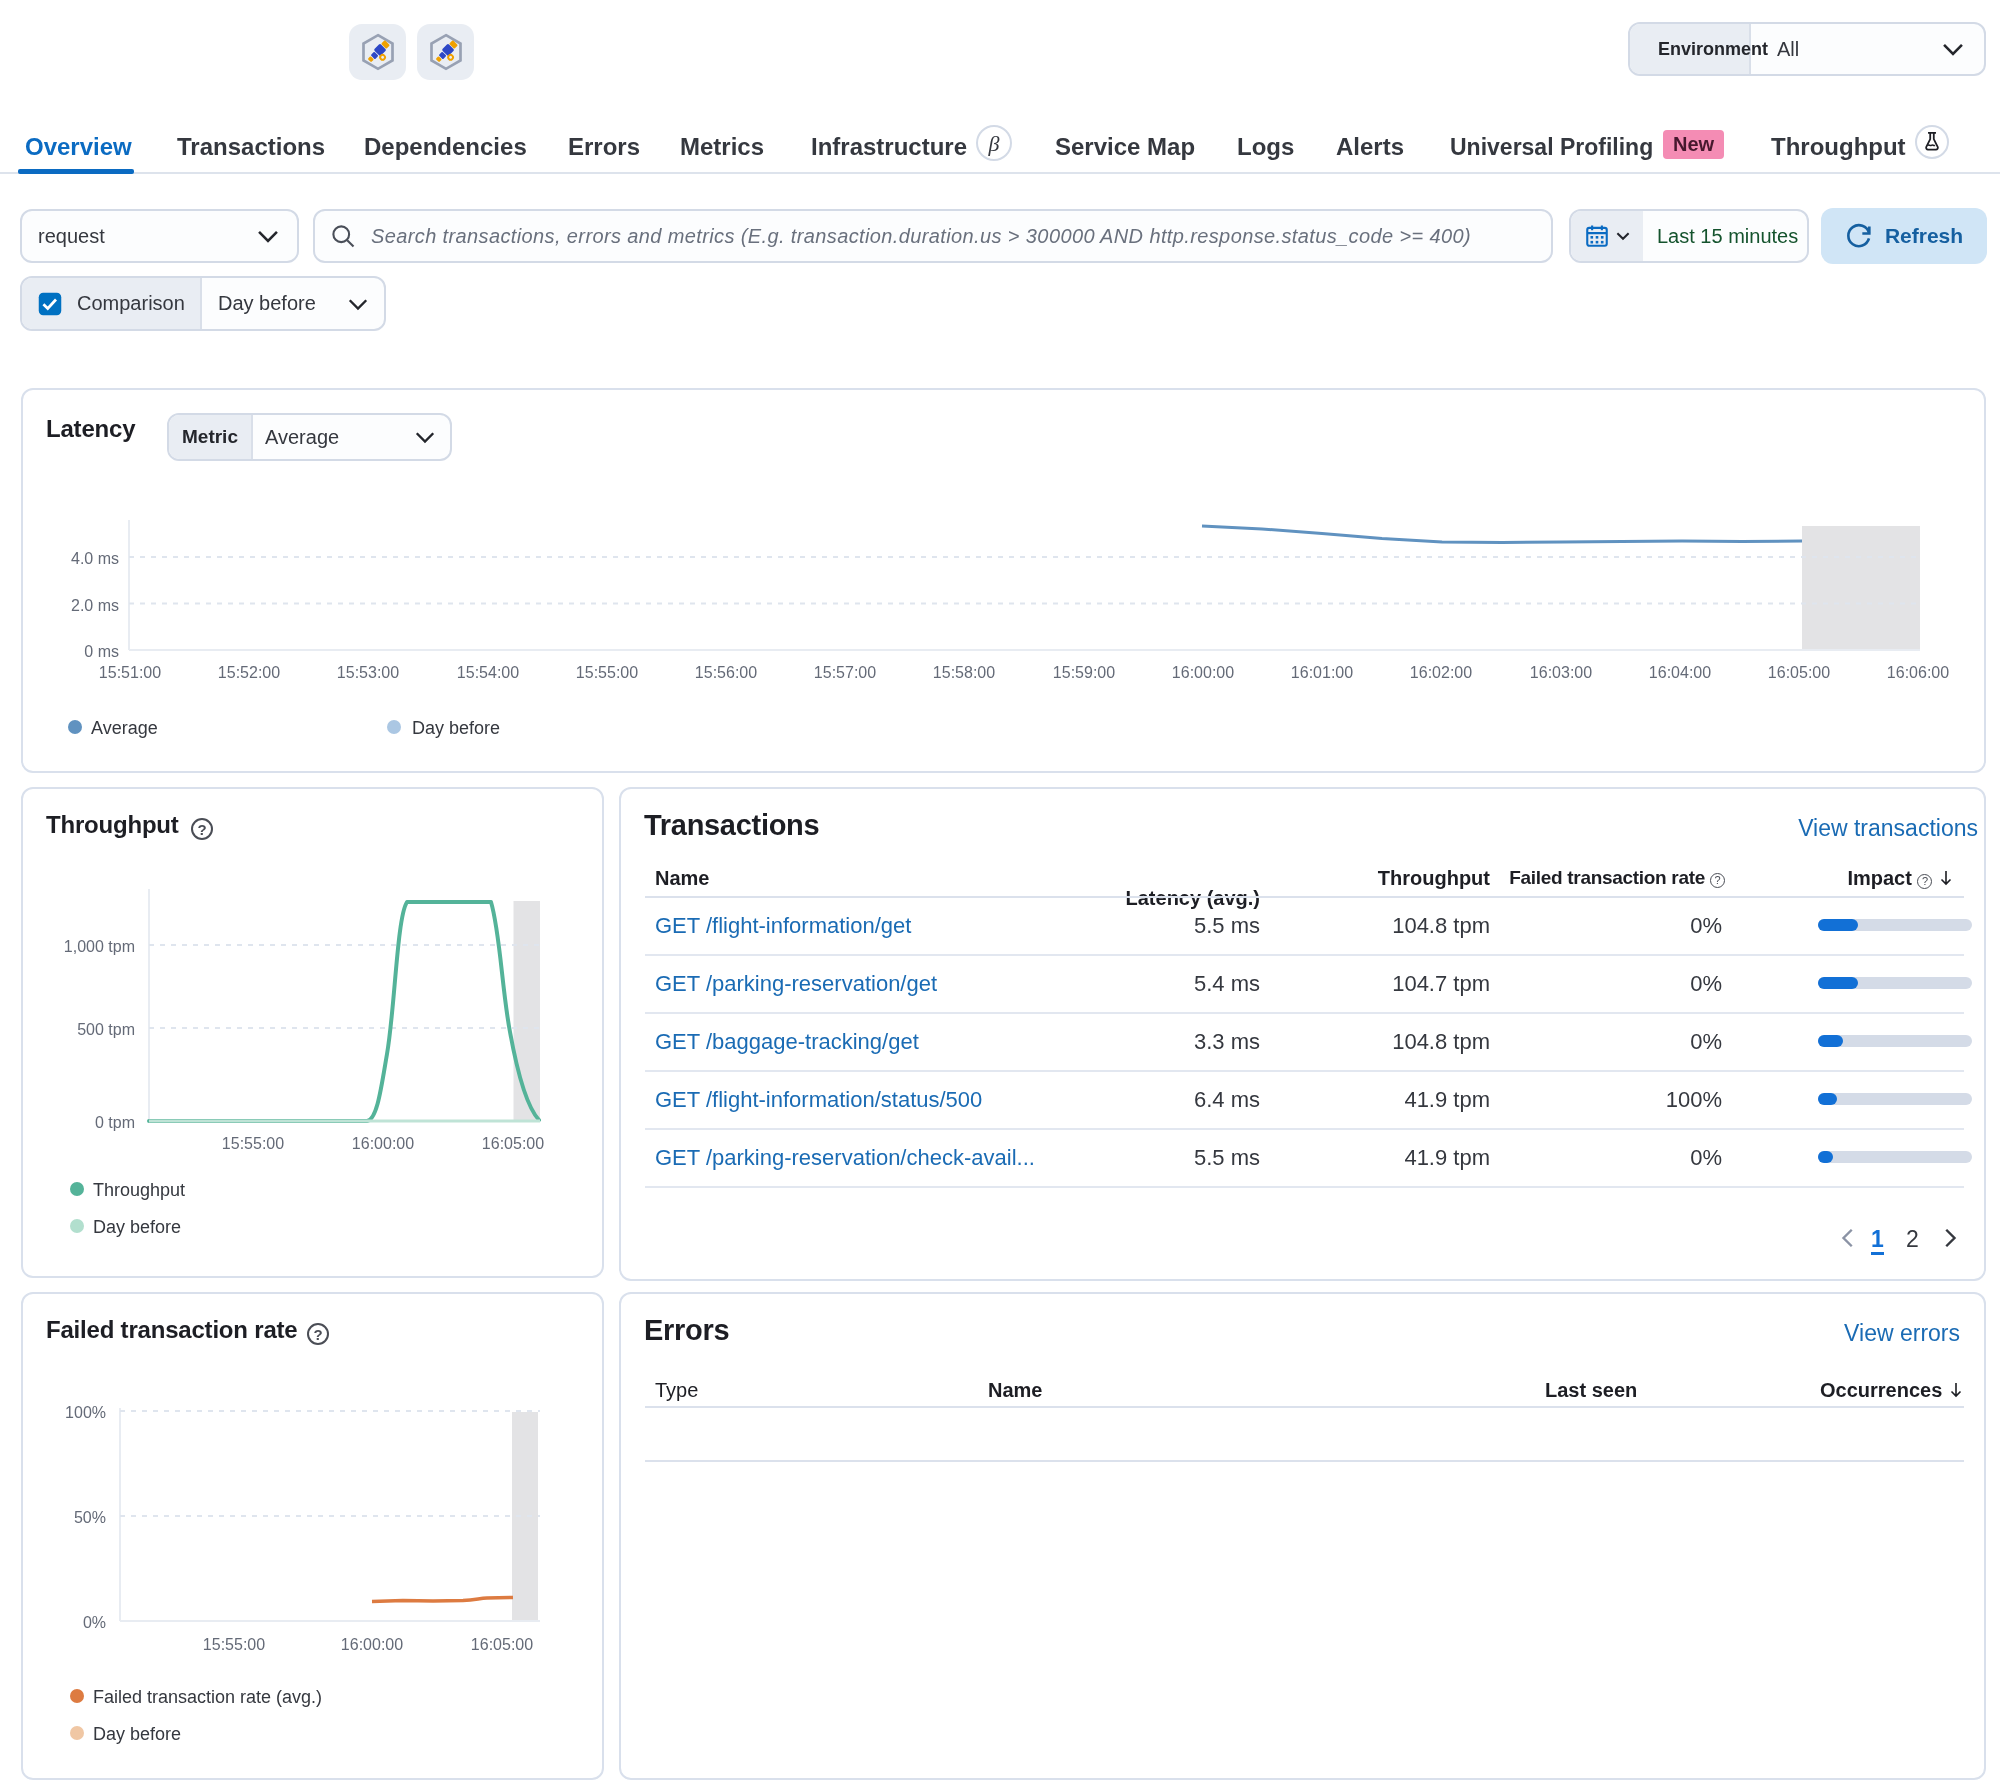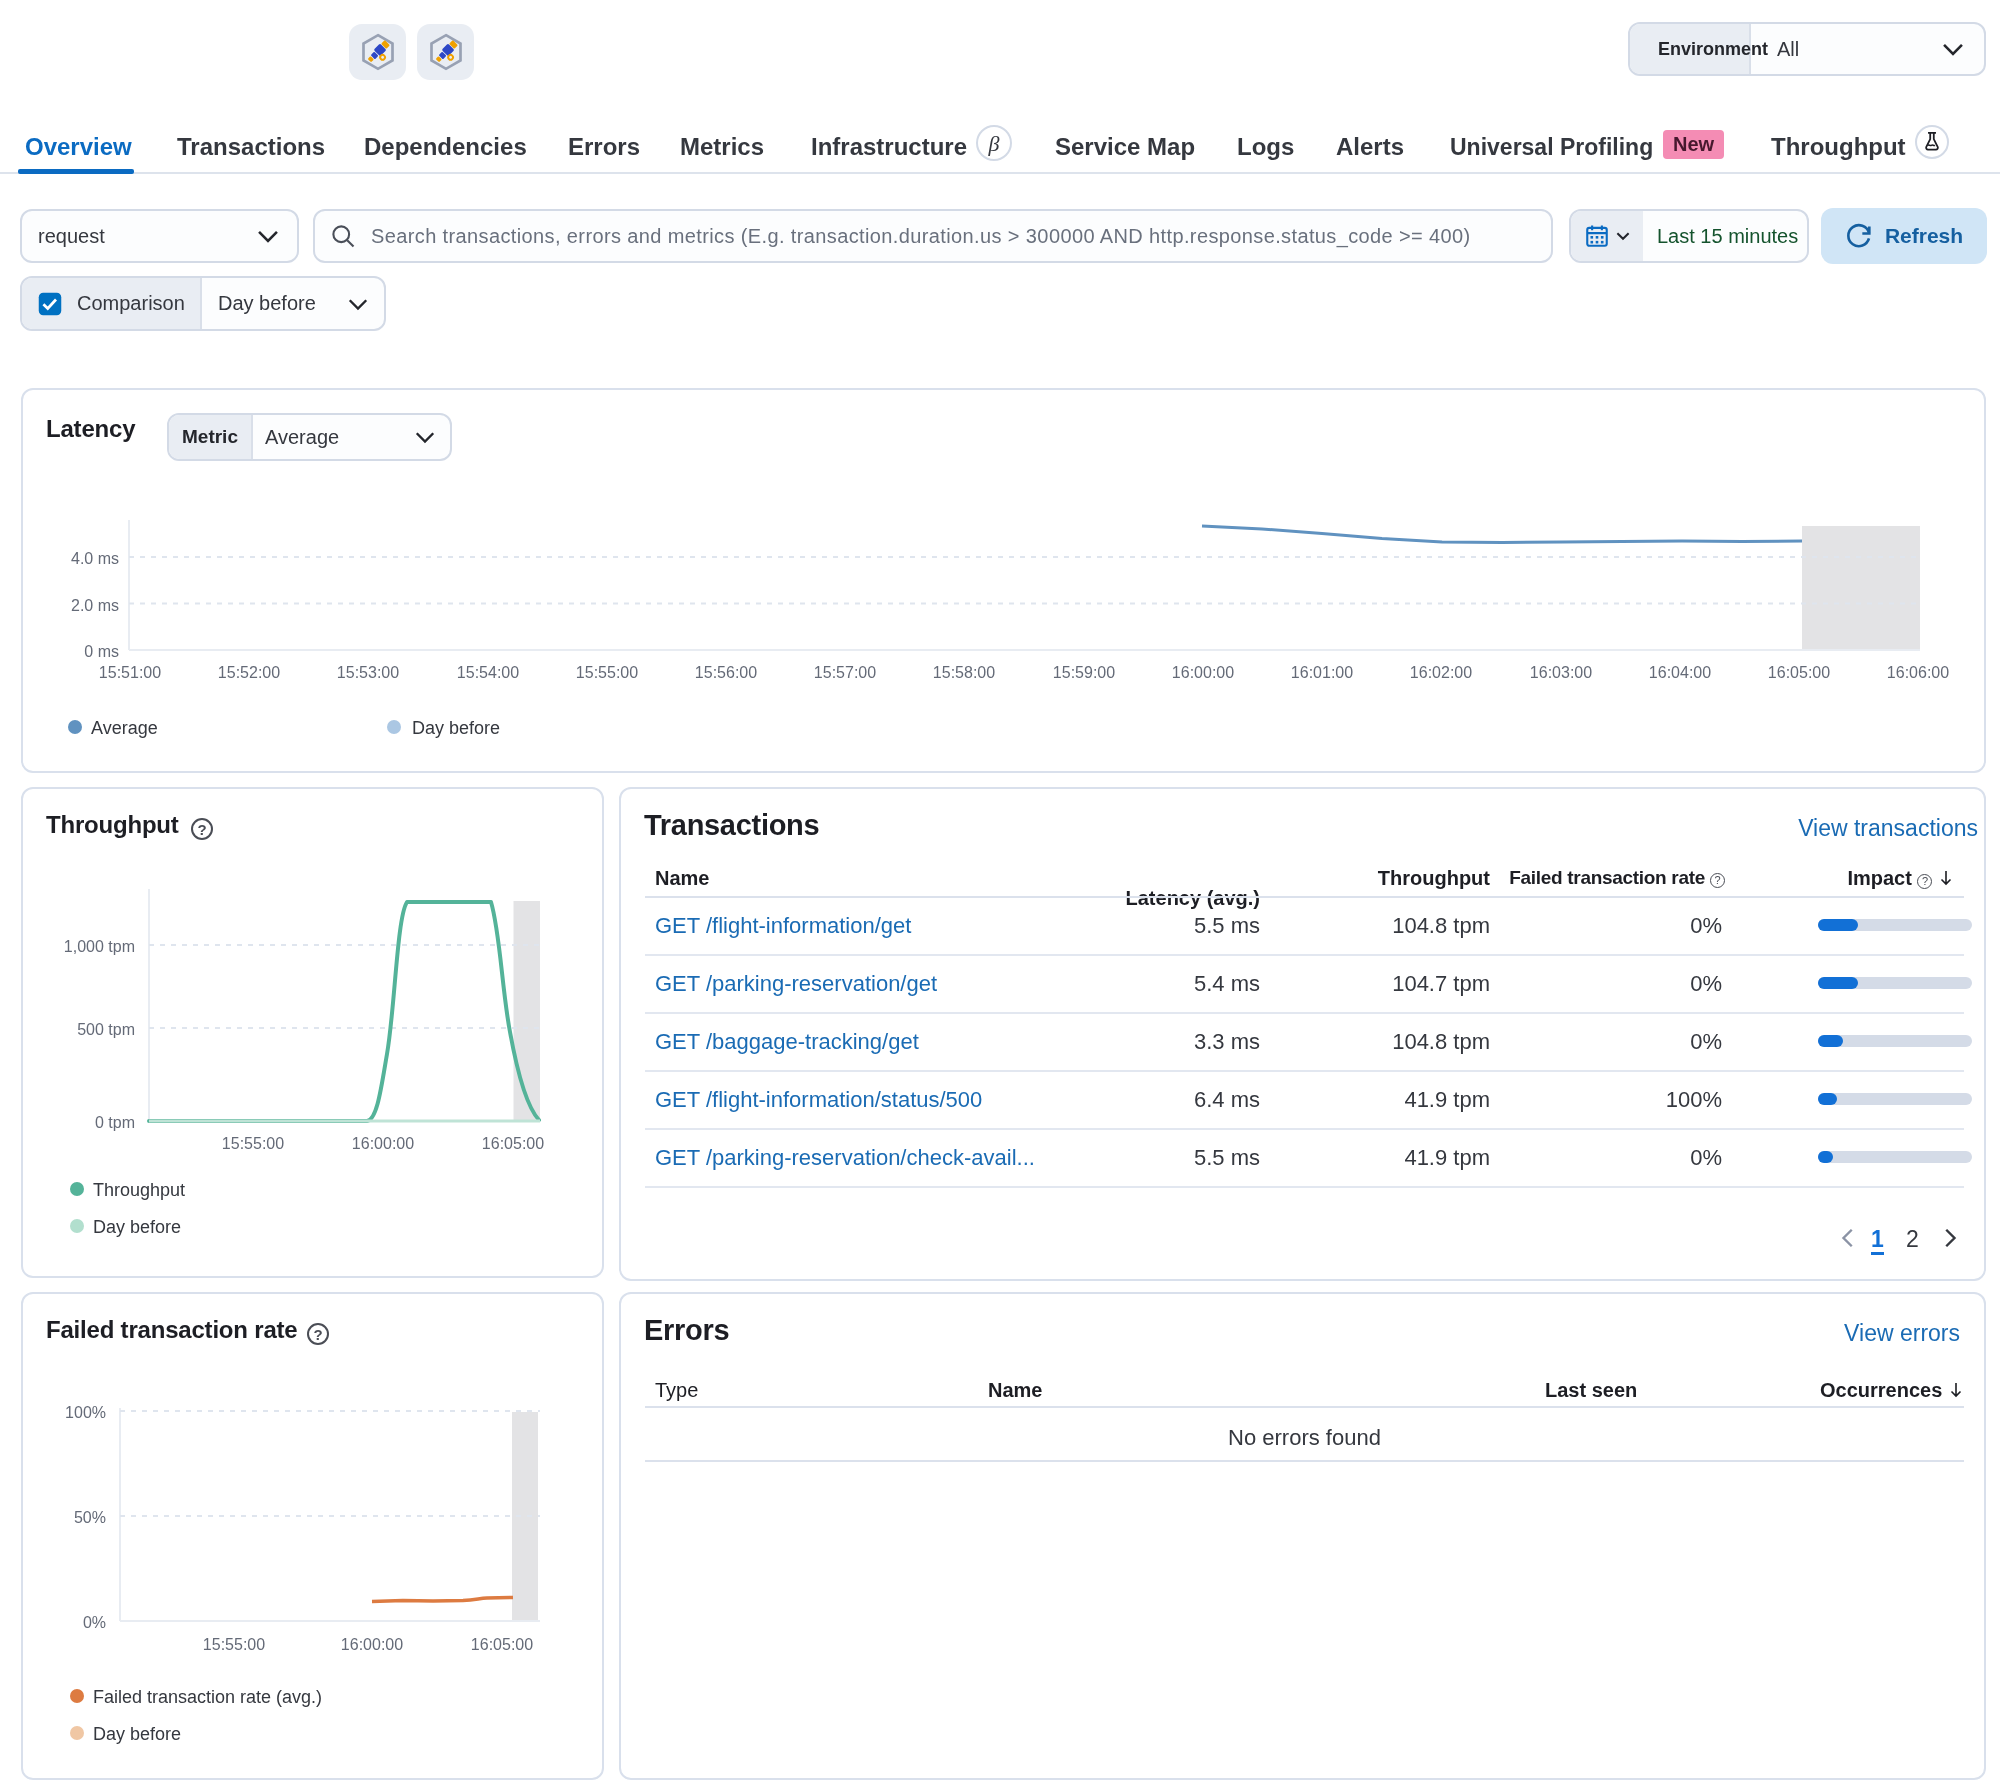--- a/index.html
+++ b/index.html
@@ -84,21 +84,21 @@
     <span style="font-size:20px; color:#35383f; margin-left:16px;">request</span>
     <svg width="26" height="26" viewBox="0 0 16 16" style="position:absolute; right:16px;">
       <path d="M2.5 5.5 L8 11 L13.5 5.5" fill="none" stroke="#24262c" stroke-width="1.6"></path>
     </svg>
   </div>
   <div class="ctrl" style="left:313px; top:209px; width:1240px; height:54px;">
     <svg width="28" height="28" viewBox="0 0 16 16" style="margin-left:14px;">
       <circle cx="7" cy="7" r="4.5" fill="none" stroke="#4a4f59" stroke-width="1.2"></circle>
       <path d="M10.4 10.4 L14 14" stroke="#4a4f59" stroke-width="1.2"></path>
     </svg>
-    <span style="font-size:20px; letter-spacing:0.38px; color:#69707d; margin-left:14px; white-space:nowrap;">Search transactions, errors and metrics (E.g. transaction.duration.us &gt; 300000 AND http.response.status_code &gt;= 400)</span>
+    <span style="font-size:20px; letter-spacing:0.38px; color:#69707d; margin-left:14px; white-space:nowrap;font-style:italic;">Search transactions, errors and metrics (E.g. transaction.duration.us &gt; 300000 AND http.response.status_code &gt;= 400)</span>
   </div>
   <div class="ctrl" style="left:1569px; top:209px; width:240px; height:54px;">
     <div class="prepend" style="width:72px; padding-left:13px; border-right:none;">
       <svg width="26" height="26" viewBox="0 0 16 16">
         <rect x="2" y="3" width="12" height="11" rx="1.2" fill="none" stroke="#0b6bc2" stroke-width="1.3"></rect>
         <path d="M5 1.5 v3 M11 1.5 v3 M2 6.2 h12" stroke="#0b6bc2" stroke-width="1.3" fill="none"></path>
         <g fill="#0b6bc2">
             <rect x="4" y="8" width="1.6" height="1.6"></rect>
             <rect x="7.2" y="8" width="1.6" height="1.6"></rect>
             <rect x="10.4" y="8" width="1.6" height="1.6"></rect>
@@ -310,17 +310,16 @@
   <div class="panel" style="left:619px; top:1292px; width:1367px; height:488px;">
     <span class="ttitle abs" style="left:23px; top:20px;">Errors</span>
     <span class="link abs" style="right:24px; top:26px; font-size:23px;">View errors</span>
     <div class="abs" style="left:34px; top:85px; font-size:20px; font-weight:400; color:#1d1e24;">Type</div>
     <div class="abs" style="left:367px; top:85px; font-size:20px; font-weight:700; color:#1d1e24;">Name</div>
     <div class="abs" style="left:924px; top:85px; font-size:20px; font-weight:700; color:#1d1e24;">Last seen</div>
     <div class="abs" style="left:1199px; top:85px; font-size:20px; font-weight:700; color:#1d1e24; white-space:nowrap;">Occurrences <svg width="16" height="18" viewBox="0 0 16 16" style="vertical-align:-2px;">
           <path d="M8 1 v13 M3.5 9.5 L8 14 L12.5 9.5" fill="none" stroke="#1d1e24" stroke-width="1.6"></path>
         </svg></div>
     <div class="abs" style="left:24px; top:112px; width:1319px; height:2px; background:#dbe1ec;"></div>
-    <div class="abs" style="left:24px; top:131px; width:1319px; text-align:center; font-size:22px; color:#35383f;">No errors found</div>
     <div class="abs" style="left:24px; top:166px; width:1319px; height:2px; background:#dbe1ec;"></div>
   </div>
 
 </div>
 
 </body></html>

